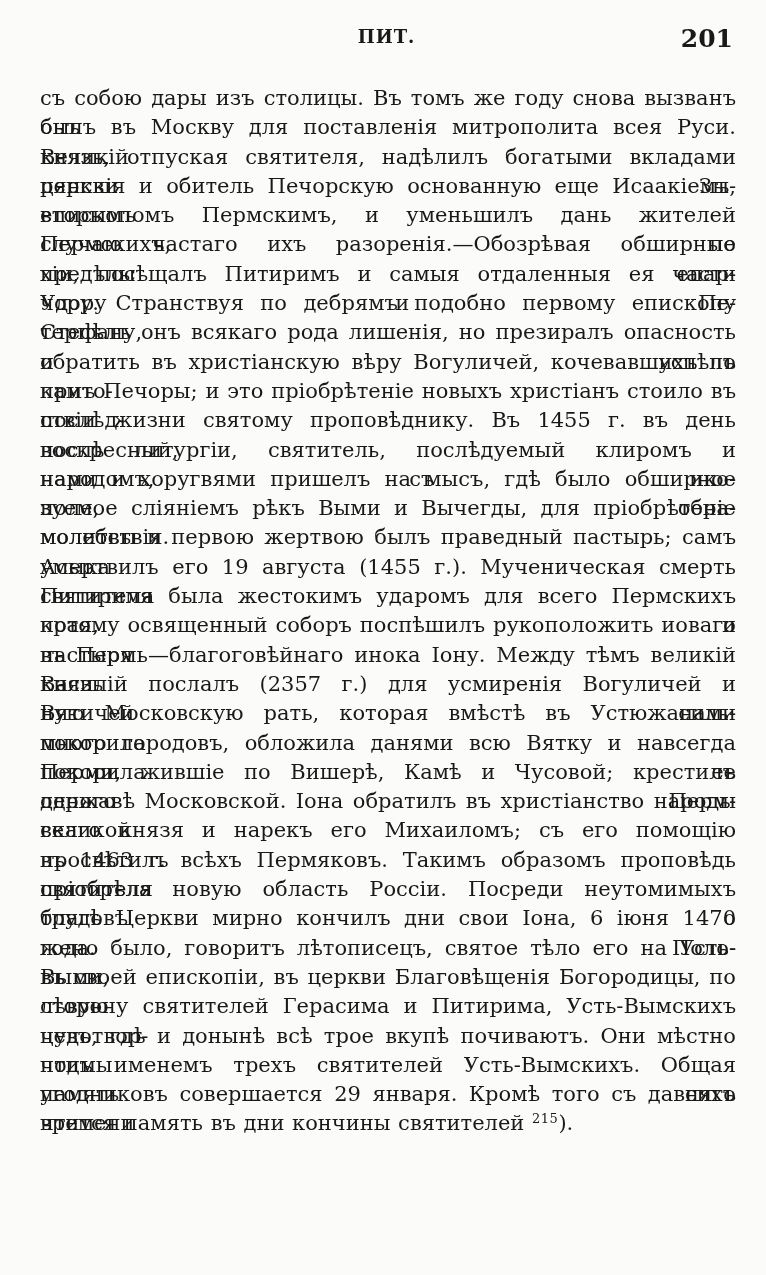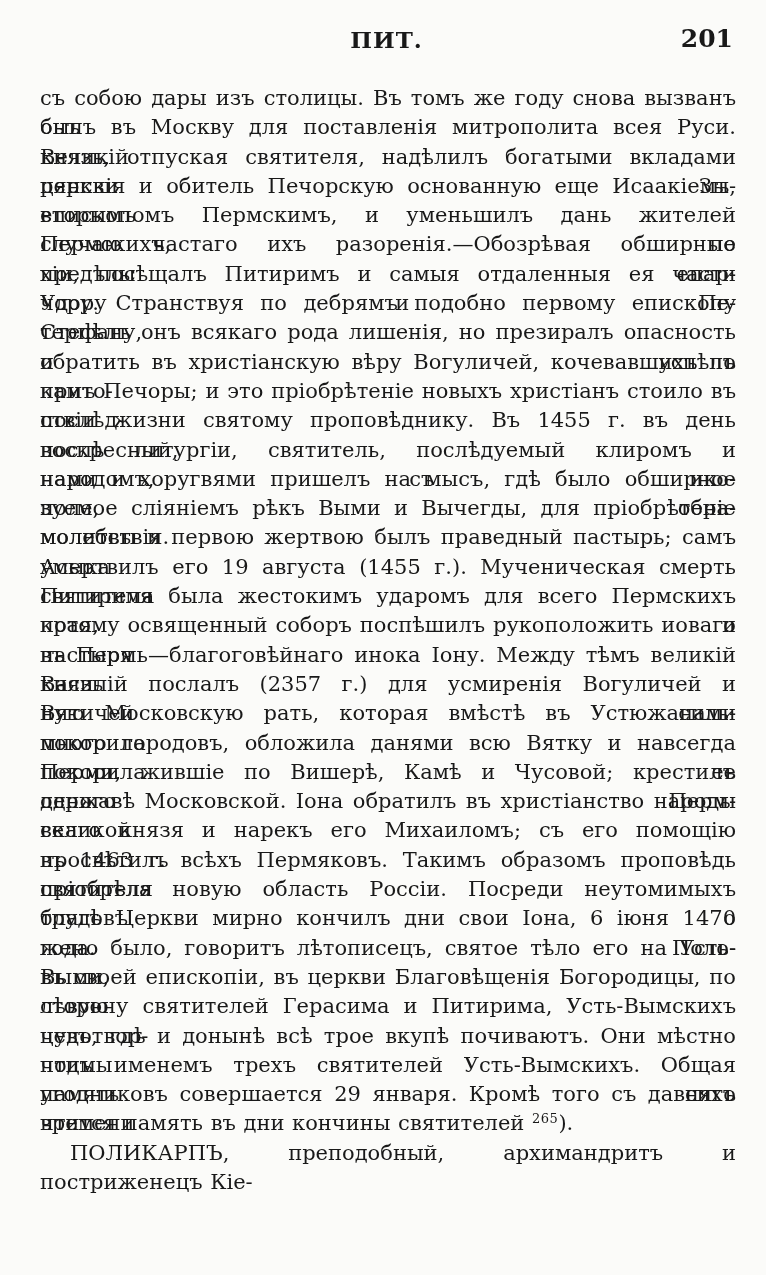--- a/index.html
+++ b/index.html
@@ -23,21 +23,21 @@
     top: 26px;
     left: 40px;
     right: 33px;
     height: 32px;
   }
   .running-title {
     position: absolute;
     left: 0;
     right: 0;
     text-align: center;
-    font-size: 23px;
+    font-size: 18px;
     font-weight: bold;
     letter-spacing: 1px;
   }
   .page-number {
     position: absolute;
     right: 0;
     top: -2px;
     font-size: 25px;
     font-weight: bold;
   }
@@ -108,16 +108,15 @@
       <div class="line">скаго князя и нарекъ его Михаиломъ; съ его помощію просвѣтилъ</div>
       <div class="line">въ 1463 г. всѣхъ Пермяковъ. Такимъ образомъ проповѣдь святителя</div>
       <div class="line">пріобрѣла новую область Россіи. Посреди неутомимыхъ трудовъ о</div>
       <div class="line">благѣ Церкви мирно кончилъ дни свои Іона, 6 іюня 1470 года. Поло-</div>
       <div class="line">жено было, говоритъ лѣтописецъ, святое тѣло его на Усть-Выми,</div>
       <div class="line">въ своей епископіи, въ церкви Благовѣщенія Богородицы, по лѣвую</div>
       <div class="line">сторону святителей Герасима и Питирима, Усть-Вымскихъ чудотвор-</div>
       <div class="line">цевъ, гдѣ и донынѣ всѣ трое вкупѣ почиваютъ. Они мѣстно чтимы</div>
       <div class="line">подъ именемъ трехъ святителей Усть-Вымскихъ. Общая память сихъ</div>
       <div class="line">угодниковъ совершается 29 января. Кромѣ того съ давняго времени</div>
-      <div class="line last"><span>чтится память въ дни кончины святителей </span><sup>265</sup><span>).</span></div>
-      <div class="line last indent">ПОЛИКАРПЪ, преподобный, архимандритъ и постриженецъ Кіе-</div>
+      <div class="line last"><span>чтится память въ дни кончины святителей </span><sup>215</sup><span>).</span></div>
     </div>
 </div>
 
 </body></html>

